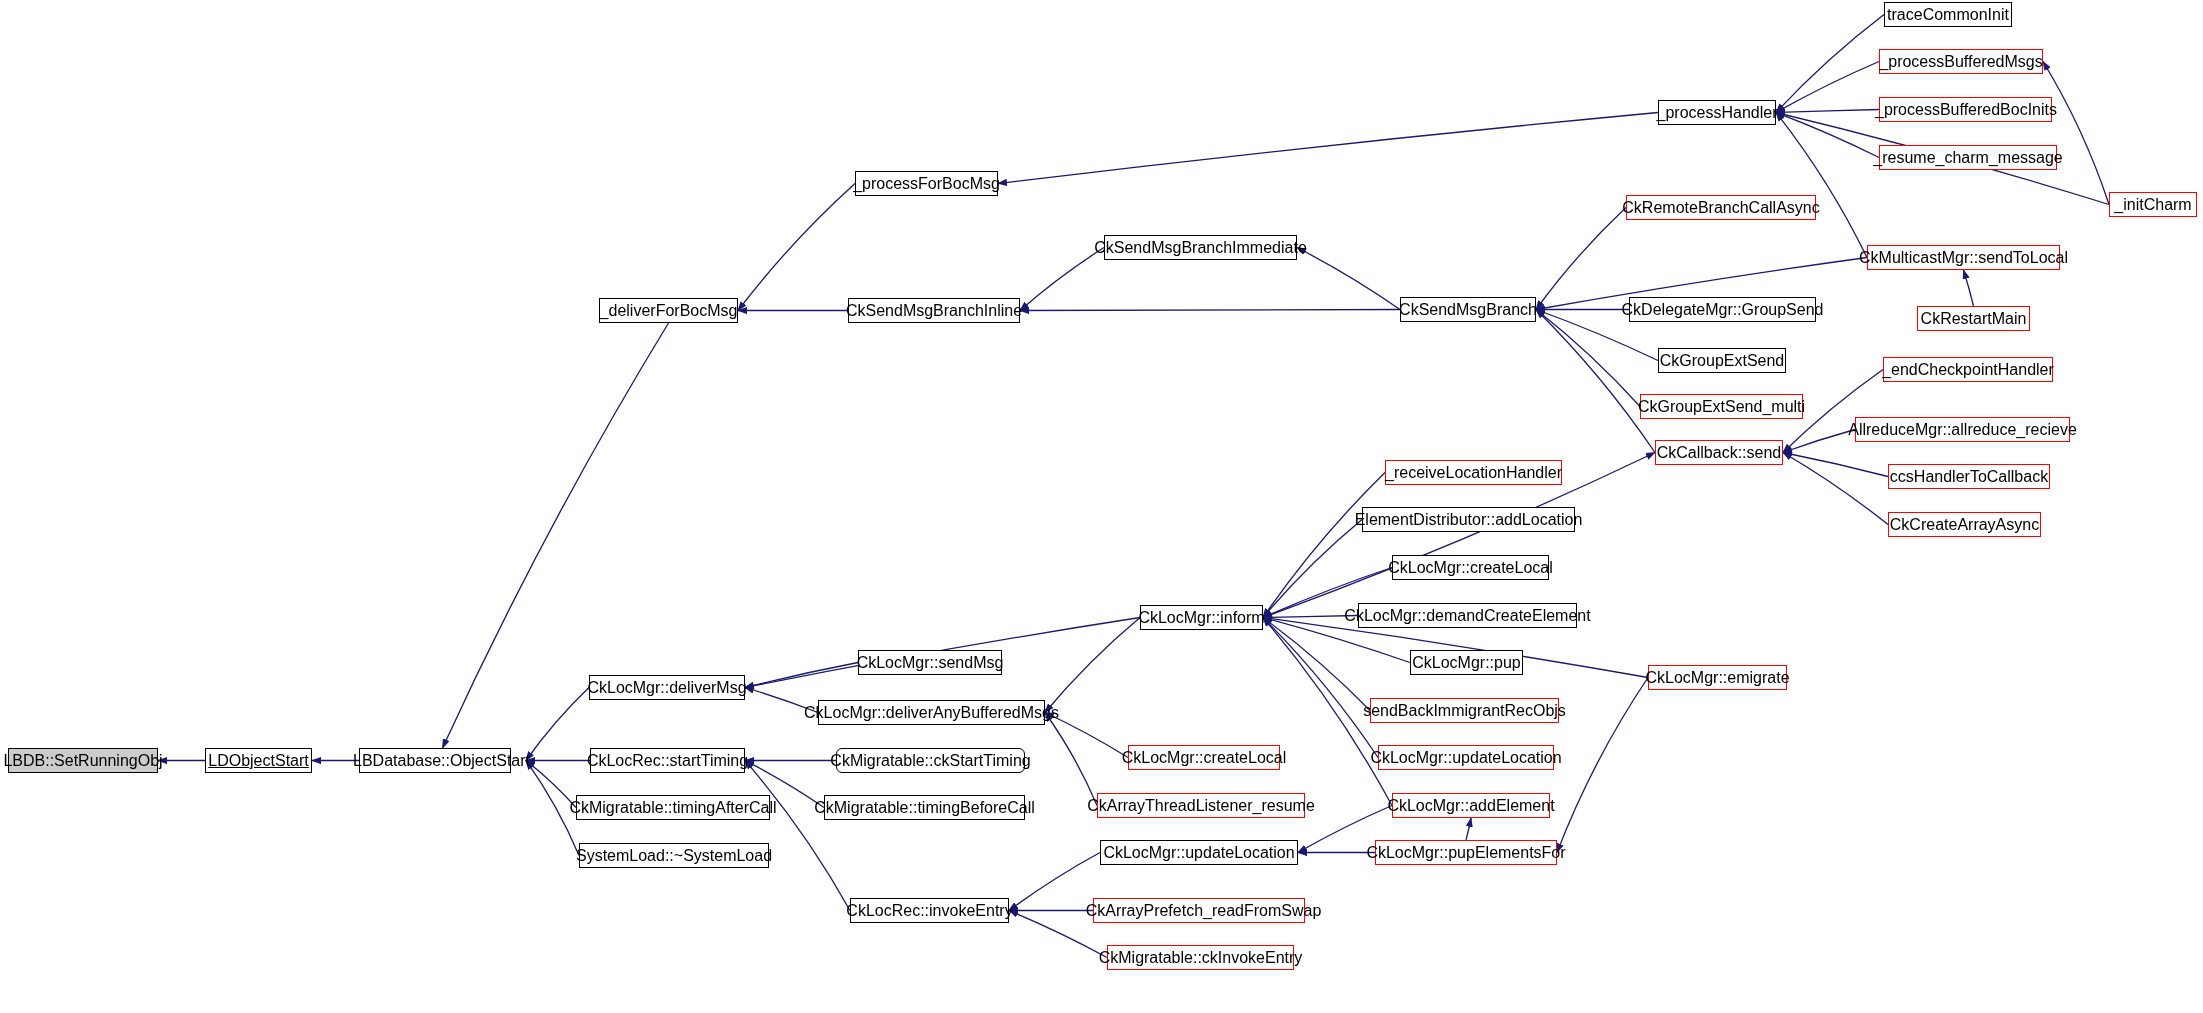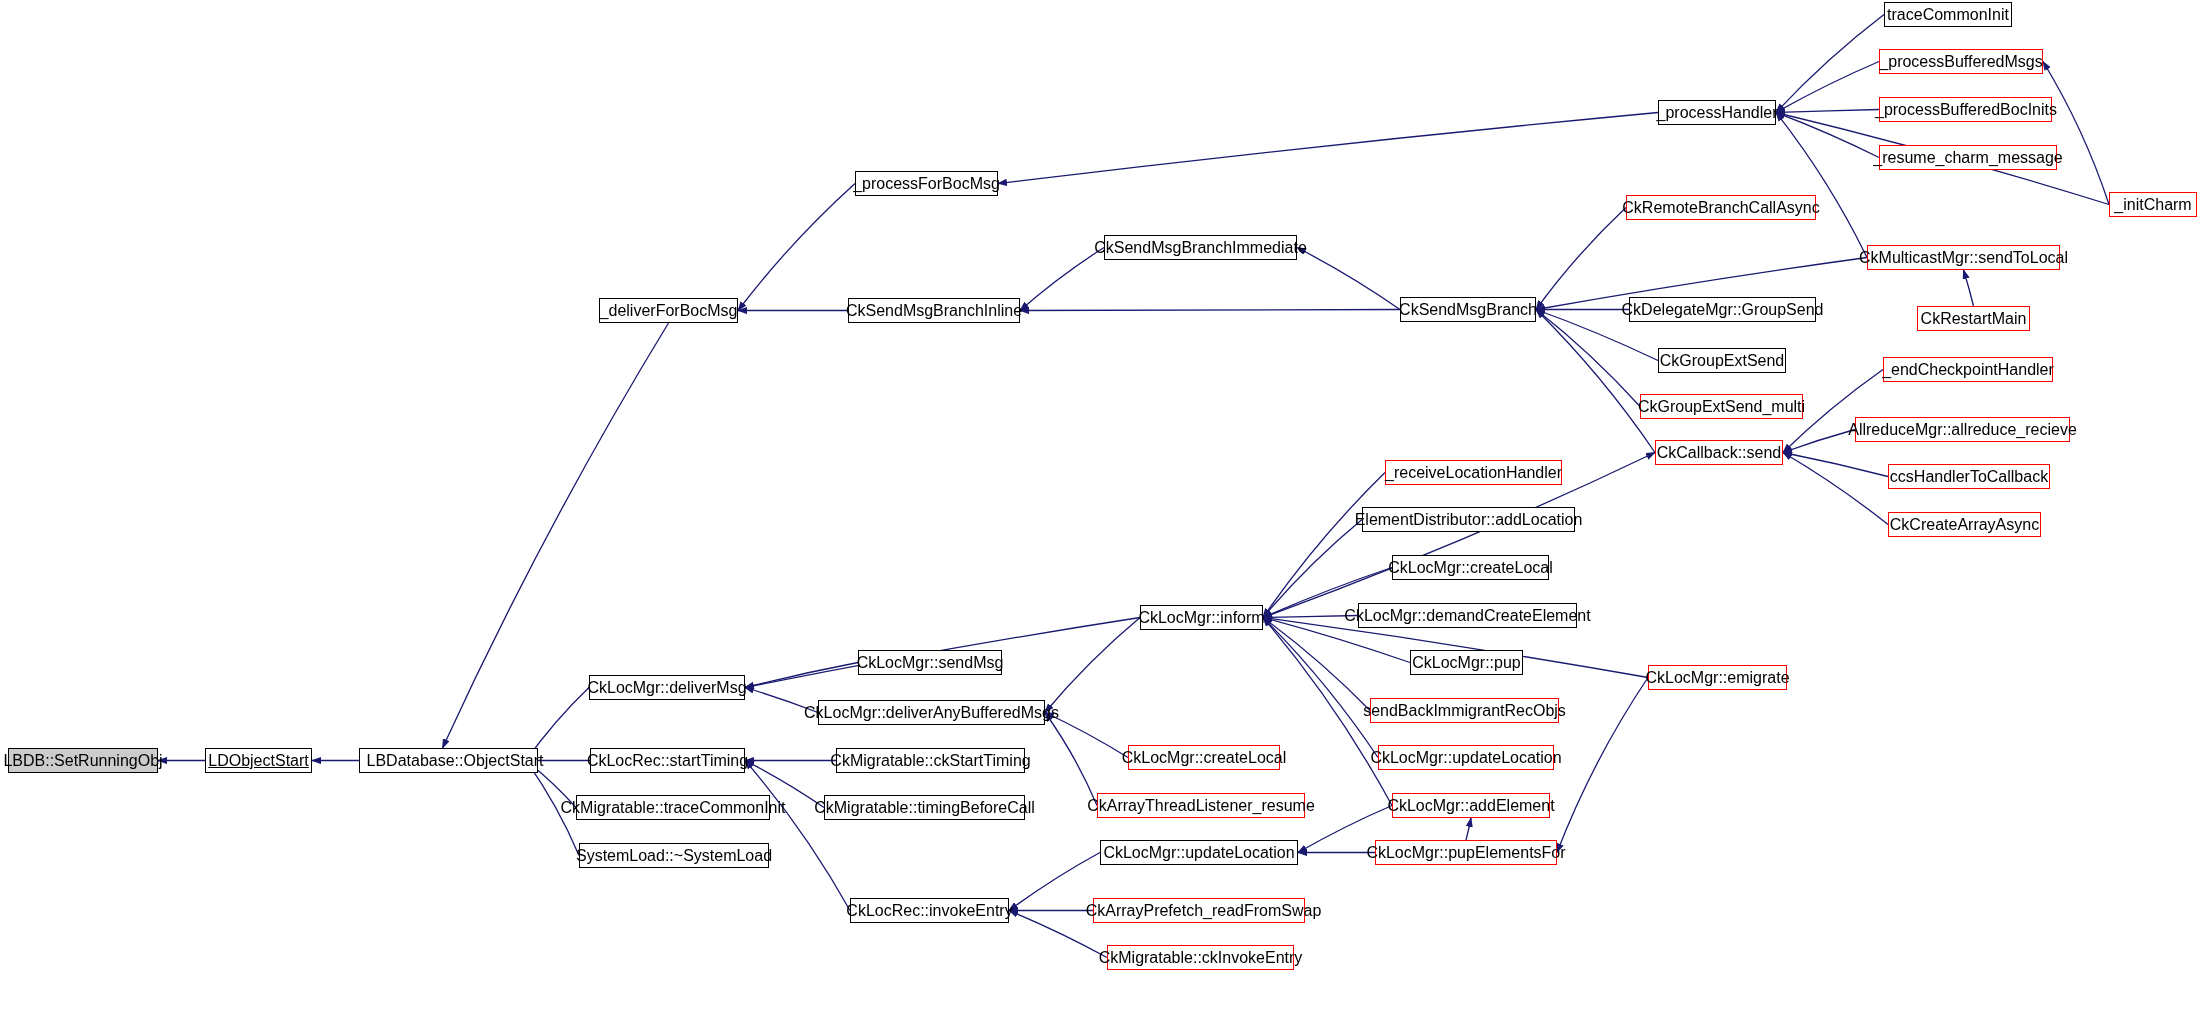--- a/index.html
+++ b/index.html
@@ -101,21 +101,21 @@
         <path d="M1648,677.5 Q1456.0820648923814,643.7650836072199 1263,617.5" marker-end="url(#ah)"></path>
       </g>
   </svg>
   <div id="nodes">
       <div class="node root" style="left: 8px; top: 748px; width: 150px;">
         <span>LBDB::SetRunningObj</span>
       </div>
       <div class="node" style="left: 205px; top: 748px; width: 107px; text-decoration: underline;">
         <span>LDObjectStart</span>
       </div>
-      <div class="node" style="left: 359px; top: 748px; width: 179px; padding-left: 20px;">
+      <div class="node" style="left: 359px; top: 748px; width: 152px; padding-left: 20px;">
         <span>LBDatabase::ObjectStart</span>
       </div>
       <div class="node" style="left: 599px; top: 298px; width: 139px;">
         <span>_deliverForBocMsg</span>
       </div>
       <div class="node" style="left: 855px; top: 171px; width: 143px;">
         <span>_processForBocMsg</span>
       </div>
       <div class="node" style="left: 848px; top: 298px; width: 172px;">
         <span>CkSendMsgBranchInline</span>
@@ -212,25 +212,25 @@
       </div>
       <div class="node" style="left: 589px; top: 675px; width: 156px;">
         <span>CkLocMgr::deliverMsg</span>
       </div>
       <div class="node" style="left: 818px; top: 700px; width: 227px;">
         <span>CkLocMgr::deliverAnyBufferedMsgs</span>
       </div>
       <div class="node" style="left: 590px; top: 748px; width: 155px;">
         <span>CkLocRec::startTiming</span>
       </div>
-      <div class="node" style="left: 836px; top: 748px; width: 189px;">
+      <div class="node" style="left: 836px; top: 748px; width: 189px; border-radius: 6px;">
         <span>CkMigratable::ckStartTiming</span>
       </div>
       <div class="node" style="left: 576px; top: 795px; width: 194px;">
-        <span>CkMigratable::traceCommonInit</span>
+        <span>CkMigratable::timingAfterCall</span>
       </div>
       <div class="node" style="left: 824px; top: 795px; width: 201px;">
         <span>CkMigratable::timingBeforeCall</span>
       </div>
       <div class="node" style="left: 579px; top: 843px; width: 190px;">
         <span>SystemLoad::~SystemLoad</span>
       </div>
       <div class="node" style="left: 1100px; top: 840px; width: 198px;">
         <span>CkLocMgr::updateLocation</span>
       </div>

